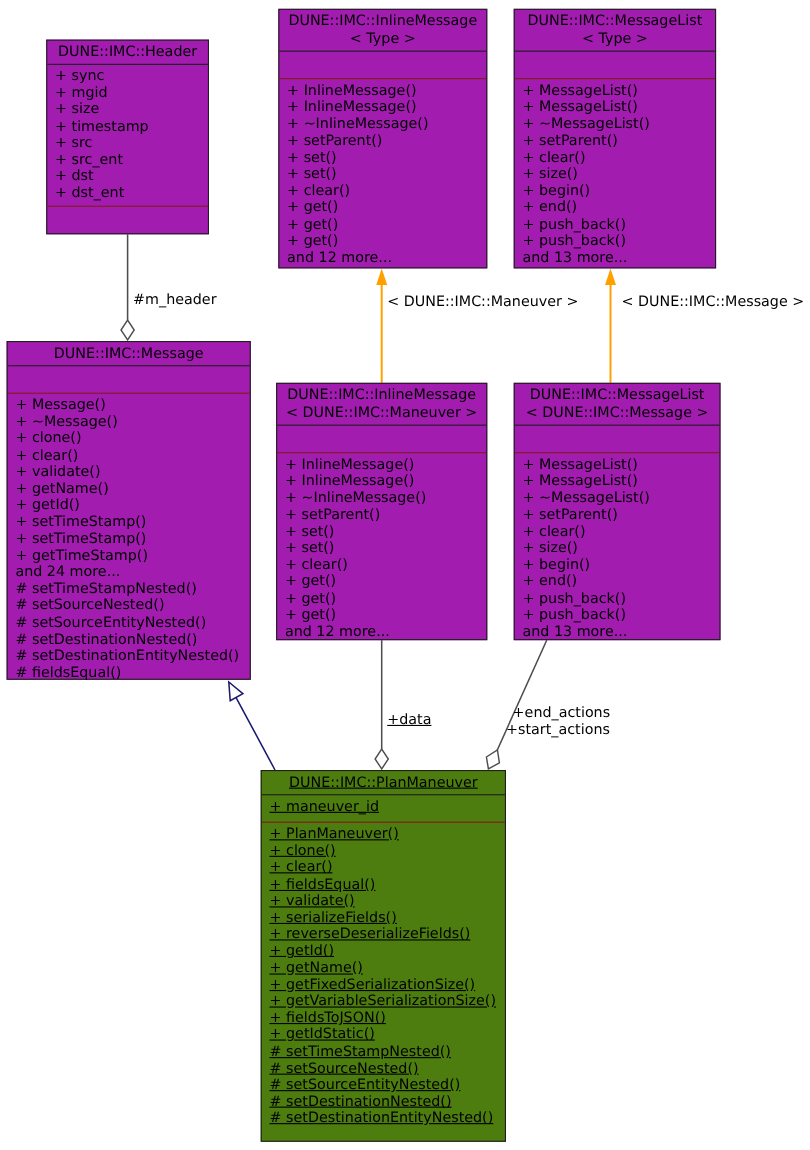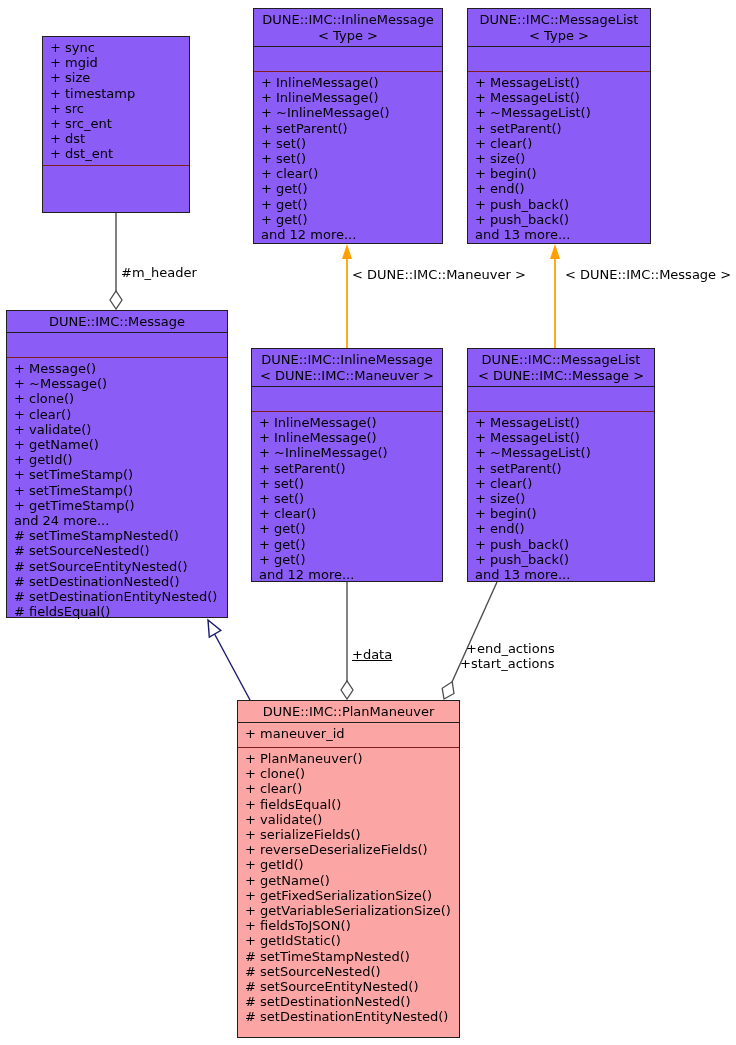--- a/index.html
+++ b/index.html
@@ -12,21 +12,21 @@
     overflow: hidden;
   }
   #edges {
     position: absolute;
     left: 0; top: 0;
     width: 736px; height: 1045px;
   }
   .class-box {
     position: absolute;
     box-sizing: border-box;
-    background: #8b5cf6;
+    background: #a21caf;
     border: 1.5px solid #1f1f1f;
     display: flex;
     flex-direction: column;
     font-size: 13px;
     line-height: 15.2px;
     cursor: pointer;
   }
   .compartment { box-sizing: border-box; }
   .title {
     border-bottom: 1px solid #1f1f1f;
@@ -99,20 +99,23 @@
       <polygon points="347,244 342,259 352,259" stroke="none" fill="#ffa000"></polygon>
     </g>
 
     <g>
       <line x1="555" y1="348" x2="555" y2="258" stroke-width="1.8" stroke="#ffa000"></line>
       <polygon points="555,244 550,259 560,259" stroke="none" fill="#ffa000"></polygon>
     </g>
   </svg>
 
   <div id="box-header" class="class-box">
+    <div class="compartment title">
+        <div>DUNE::IMC::Header</div>
+      </div>
     <div class="compartment attrs">
         <div class="row">+ sync</div>
         <div class="row">+ mgid</div>
         <div class="row">+ size</div>
         <div class="row">+ timestamp</div>
         <div class="row">+ src</div>
         <div class="row">+ src_ent</div>
         <div class="row">+ dst</div>
         <div class="row">+ dst_ent</div>
       </div>
@@ -222,21 +225,21 @@
         <div class="row">+ clear()</div>
         <div class="row">+ size()</div>
         <div class="row">+ begin()</div>
         <div class="row">+ end()</div>
         <div class="row">+ push_back()</div>
         <div class="row">+ push_back()</div>
         <div class="row">and 13 more...</div>
       </div>
   </div>
 
-  <div id="box-planman" class="class-box" style="background: #fca5a5;">
+  <div id="box-planman" class="class-box" style="background: #4d7c0f; text-decoration: underline;">
     <div class="compartment title">
         <div>DUNE::IMC::PlanManeuver</div>
       </div>
     <div class="compartment attrs">
         <div class="row">+ maneuver_id</div>
       </div>
     <div class="compartment methods">
         <div class="row">+ PlanManeuver()</div>
         <div class="row">+ clone()</div>
         <div class="row">+ clear()</div>

